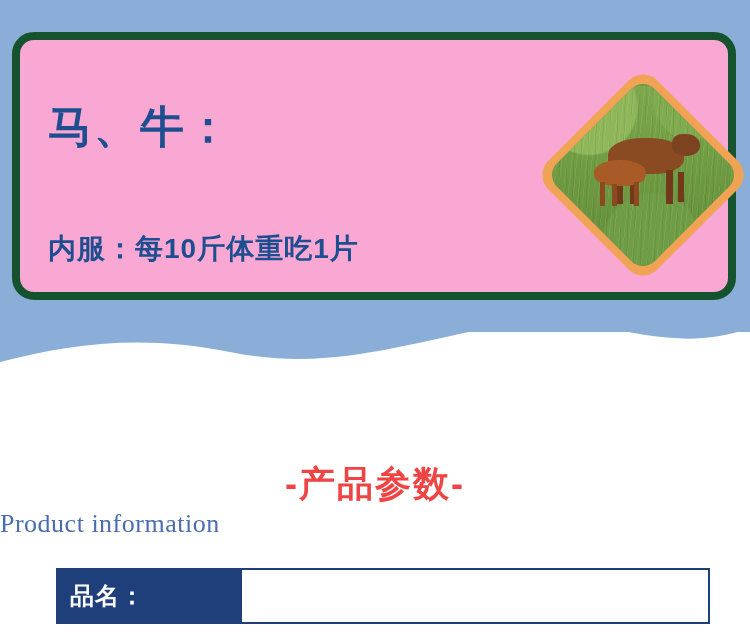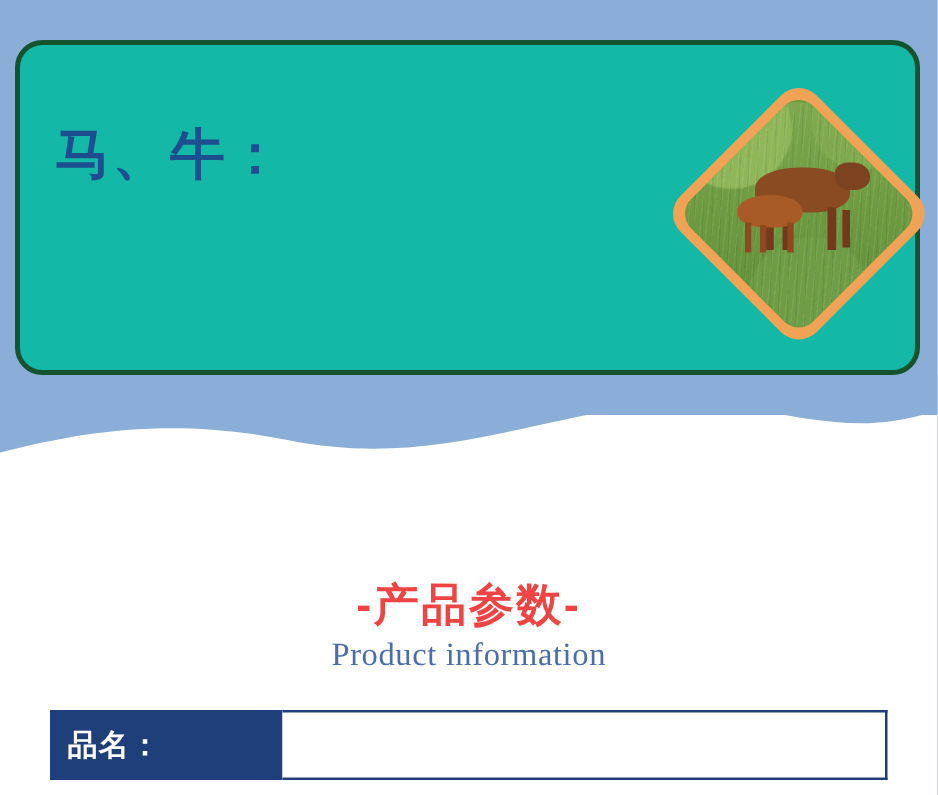--- a/index.html
+++ b/index.html
@@ -41,22 +41,22 @@
   }
 
   
   #card {
     position: absolute;
     left: 12px;
     top: 32px;
     width: 724px;
     height: 268px;
     box-sizing: border-box;
-    background: #14b8a6;
-    border: 4px solid #14532d;
+    background: #f9a8d4;
+    border: 8px solid #14532d;
     border-radius: 22px;
   }
   #card-title {
     position: absolute;
     left: 28px;
     top: 58px;
     font-size: 44px;
     font-weight: bold;
     color: #1d4e8f;
     letter-spacing: 2px;
@@ -168,21 +168,20 @@
     font-size: 36px;
     font-weight: bold;
     color: #ef4444;
     letter-spacing: 2px;
   }
   #prod-subtitle {
     position: absolute;
     left: 0;
     top: 509px;
     width: 750px;
-    text-align: center;
     font-size: 26px;
     color: #4a6db0;
     font-family: "Liberation Serif", serif;
     letter-spacing: .5px;
   }
 
   
   #table {
     position: absolute;
     left: 40px;
@@ -195,20 +194,21 @@
   }
   .tbl-label {
     width: 186px;
     box-sizing: border-box;
     background: #1f3f7a;
     color: #ffffff;
     font-size: 24px;
     font-weight: bold;
     padding: 12px 14px;
     letter-spacing: 1px;
+    margin-left: 16px;
   }
   .tbl-value {
     flex: 1;
     box-sizing: border-box;
     background: #ffffff;
     border: 2px solid #1f3f7a;
     border-left: none;
     font-size: 22px;
     color: #1f3f7a;
     padding: 12px 14px;
@@ -219,20 +219,21 @@
 
 <div id="banner">
   <div id="banner-bg"></div>
 
   <svg id="banner-wave" viewBox="0 0 750 80" preserveAspectRatio="none">
     <path d="M0,0 L750,0 L750,28 C660,60 600,8 500,26 C400,44 330,72 230,52 C140,34 70,44 0,62 Z" fill="#8aaed8"></path>
   </svg>
 
   <div id="card">
     <div id="card-title">马、牛：</div>
+    <div id="card-sub">内服：每10斤体重吃1片</div>
 
     <div id="photo-wrap">
       <div class="diamond" id="diamond-frame"></div>
       <div class="diamond" id="diamond-photo">
         <div class="photo-inner">
           <div class="grass"></div>
           <div class="grass-texture"></div>
 
           <div class="cow-body" style="left:54px; top:52px; width:76px; height:36px;"></div>
           <div class="cow-head" style="left:118px; top:48px; width:28px; height:22px;"></div>

